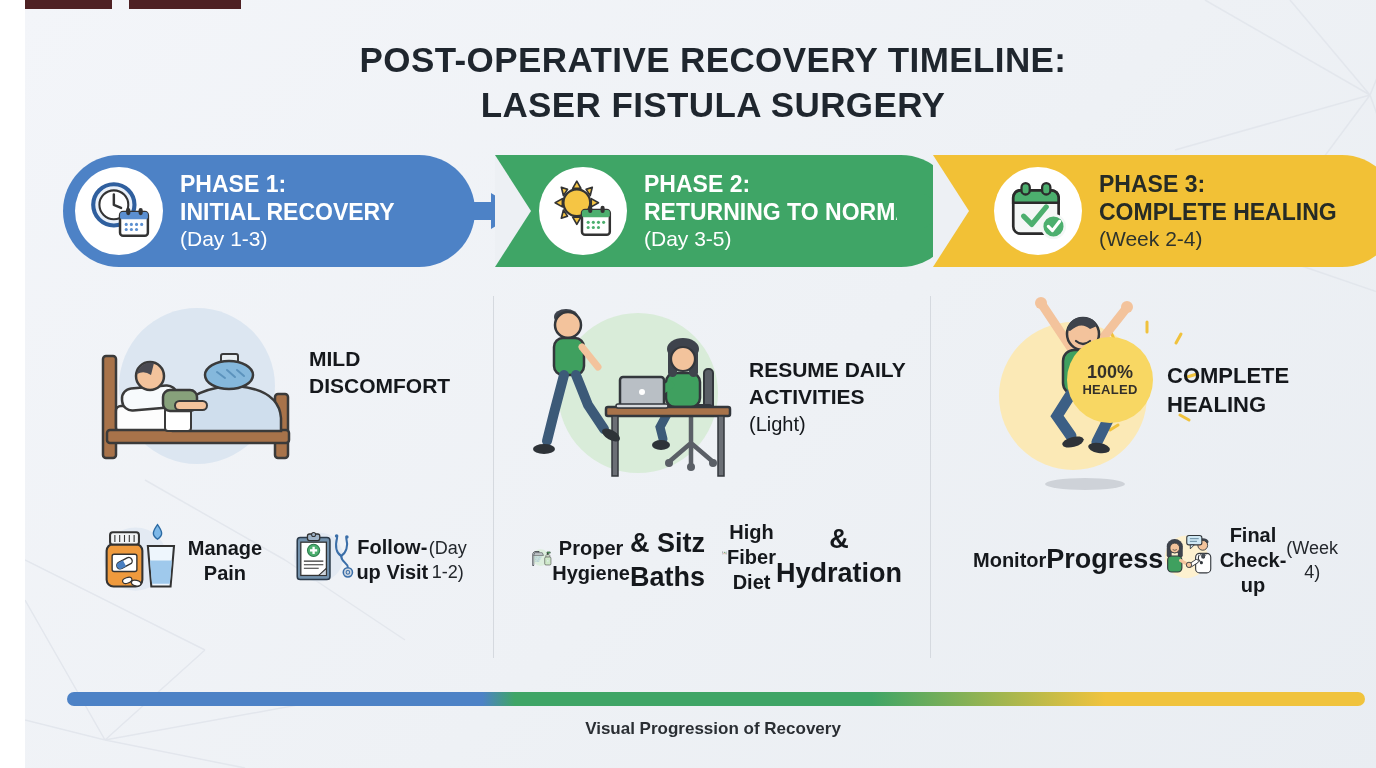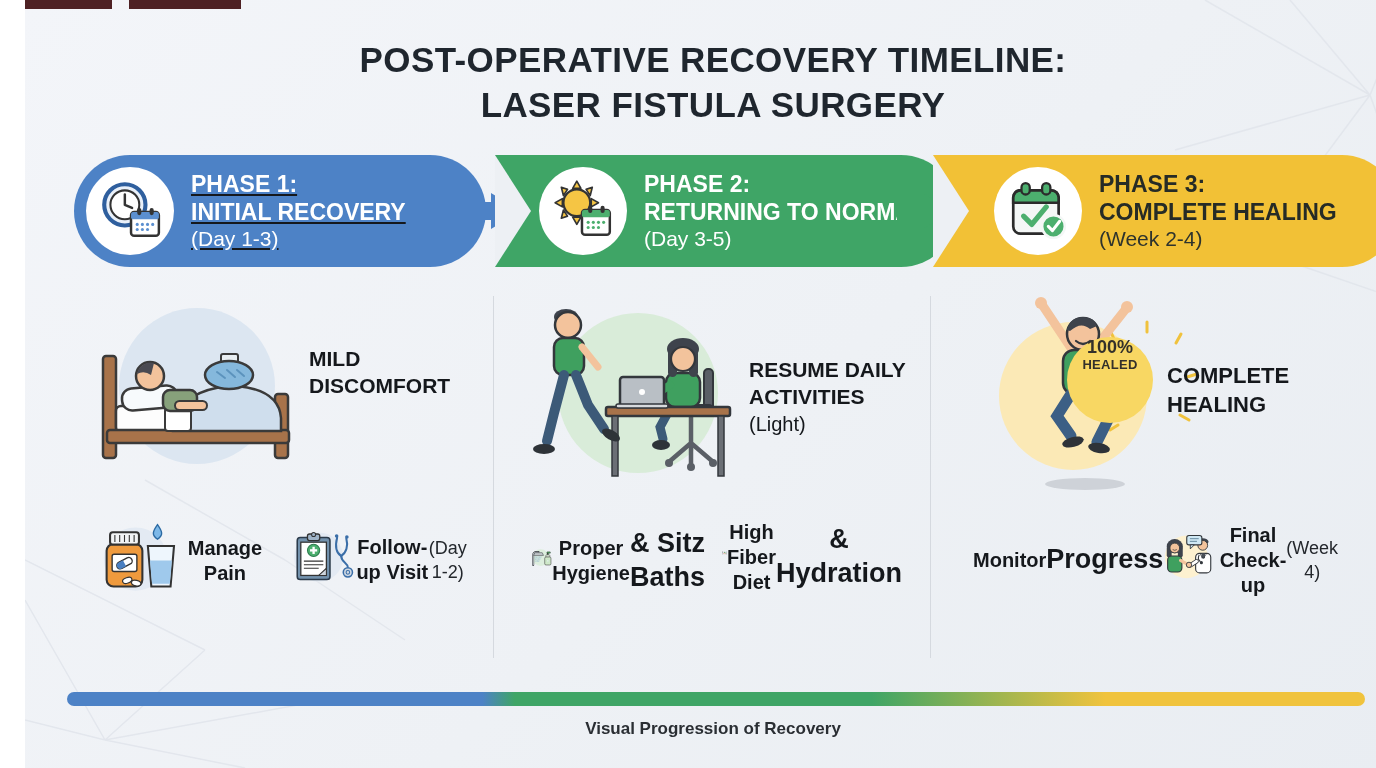--- a/index.html
+++ b/index.html
@@ -13,21 +13,21 @@
   .bg-lines{position:absolute;left:0;top:0;width:1376px;height:768px;pointer-events:none;}
   .top-bar{position:absolute;top:0;height:9px;background:#4e2124;}
   .top-bar.a{left:0;width:87px;}
   .top-bar.b{left:104px;width:112px;}
 
   .title{position:absolute;top:38px;left:0;width:100%;text-align:center;
     font-size:35px;font-weight:bold;letter-spacing:.4px;line-height:1.28;color:#1f262e;}
 
   
   .phase{position:absolute;top:155px;height:112px;display:flex;align-items:center;}
-  .phase1{left:49px;width:400px;background:var(--phase1,#4d82c6);border-radius:56px;padding-left:12px;text-decoration:underline;}
+  .phase1{left:38px;width:400px;background:var(--phase1,#4d82c6);border-radius:56px;padding-left:12px;}
   .phase2{left:470px;width:418px;background:var(--phase2,#3fa566);border-radius:0 56px 56px 0;padding-left:44px;}
   .phase3{left:908px;width:404px;background:var(--phase3,#f2c136);border-radius:0 56px 56px 0;padding-left:61px;}
   .phase2::before,.phase3::before{content:"";position:absolute;left:0;top:0;width:0;height:0;
     border-top:56px solid transparent;border-bottom:56px solid transparent;border-left:36px solid #edf0f4;}
   .phase .disc{flex:0 0 88px;width:88px;height:88px;border-radius:50%;background:#fff;
     display:flex;align-items:center;justify-content:center;}
   .phase .ptext{margin-left:17px;line-height:1.22;}
   .phase .pl1,.phase .pl2{font-size:23px;font-weight:bold;color:#fff;}
   .phase .pl3{font-size:21px;color:#fff;}
   .phase3 .pl1,.phase3 .pl2{color:#262b26;}
@@ -37,21 +37,21 @@
   .arrow.green{left:872px;}
 
   .divider{position:absolute;top:296px;width:1px;height:362px;background:#d5d9df;}
   .div1{left:468px;} .div2{left:905px;}
 
   .illu{position:absolute;}
   .headline{position:absolute;font-size:21px;font-weight:bold;line-height:1.3;color:#15181c;}
   .headline .reg{font-weight:normal;font-size:20px;}
 
   .badge{position:absolute;left:92px;top:49px;width:86px;height:86px;border-radius:50%;
-    background:#f8d763;display:flex;flex-direction:column;align-items:center;
+    background:#f8d763;display:flex;flex-direction:column;align-items:center;justify-content:center;
     line-height:1.15;}
   .badge .b1{font-size:18px;font-weight:bold;color:#33302a;}
   .badge .b2{font-size:13px;font-weight:bold;color:#33302a;letter-spacing:.3px;}
 
   .sub-item{position:absolute;display:flex;flex-direction:row;align-items:center;text-align:center;}
   .sub-item svg{margin-bottom:8px;}
   .sub-item .t1{font-size:20px;font-weight:bold;line-height:1.25;color:#15181c;}
   .sub-item .t2b{font-size:27px;font-weight:bold;line-height:1.25;color:#15181c;}
   .sub-item .t2r{font-size:18px;font-weight:normal;line-height:1.35;color:#23272c;}
 

